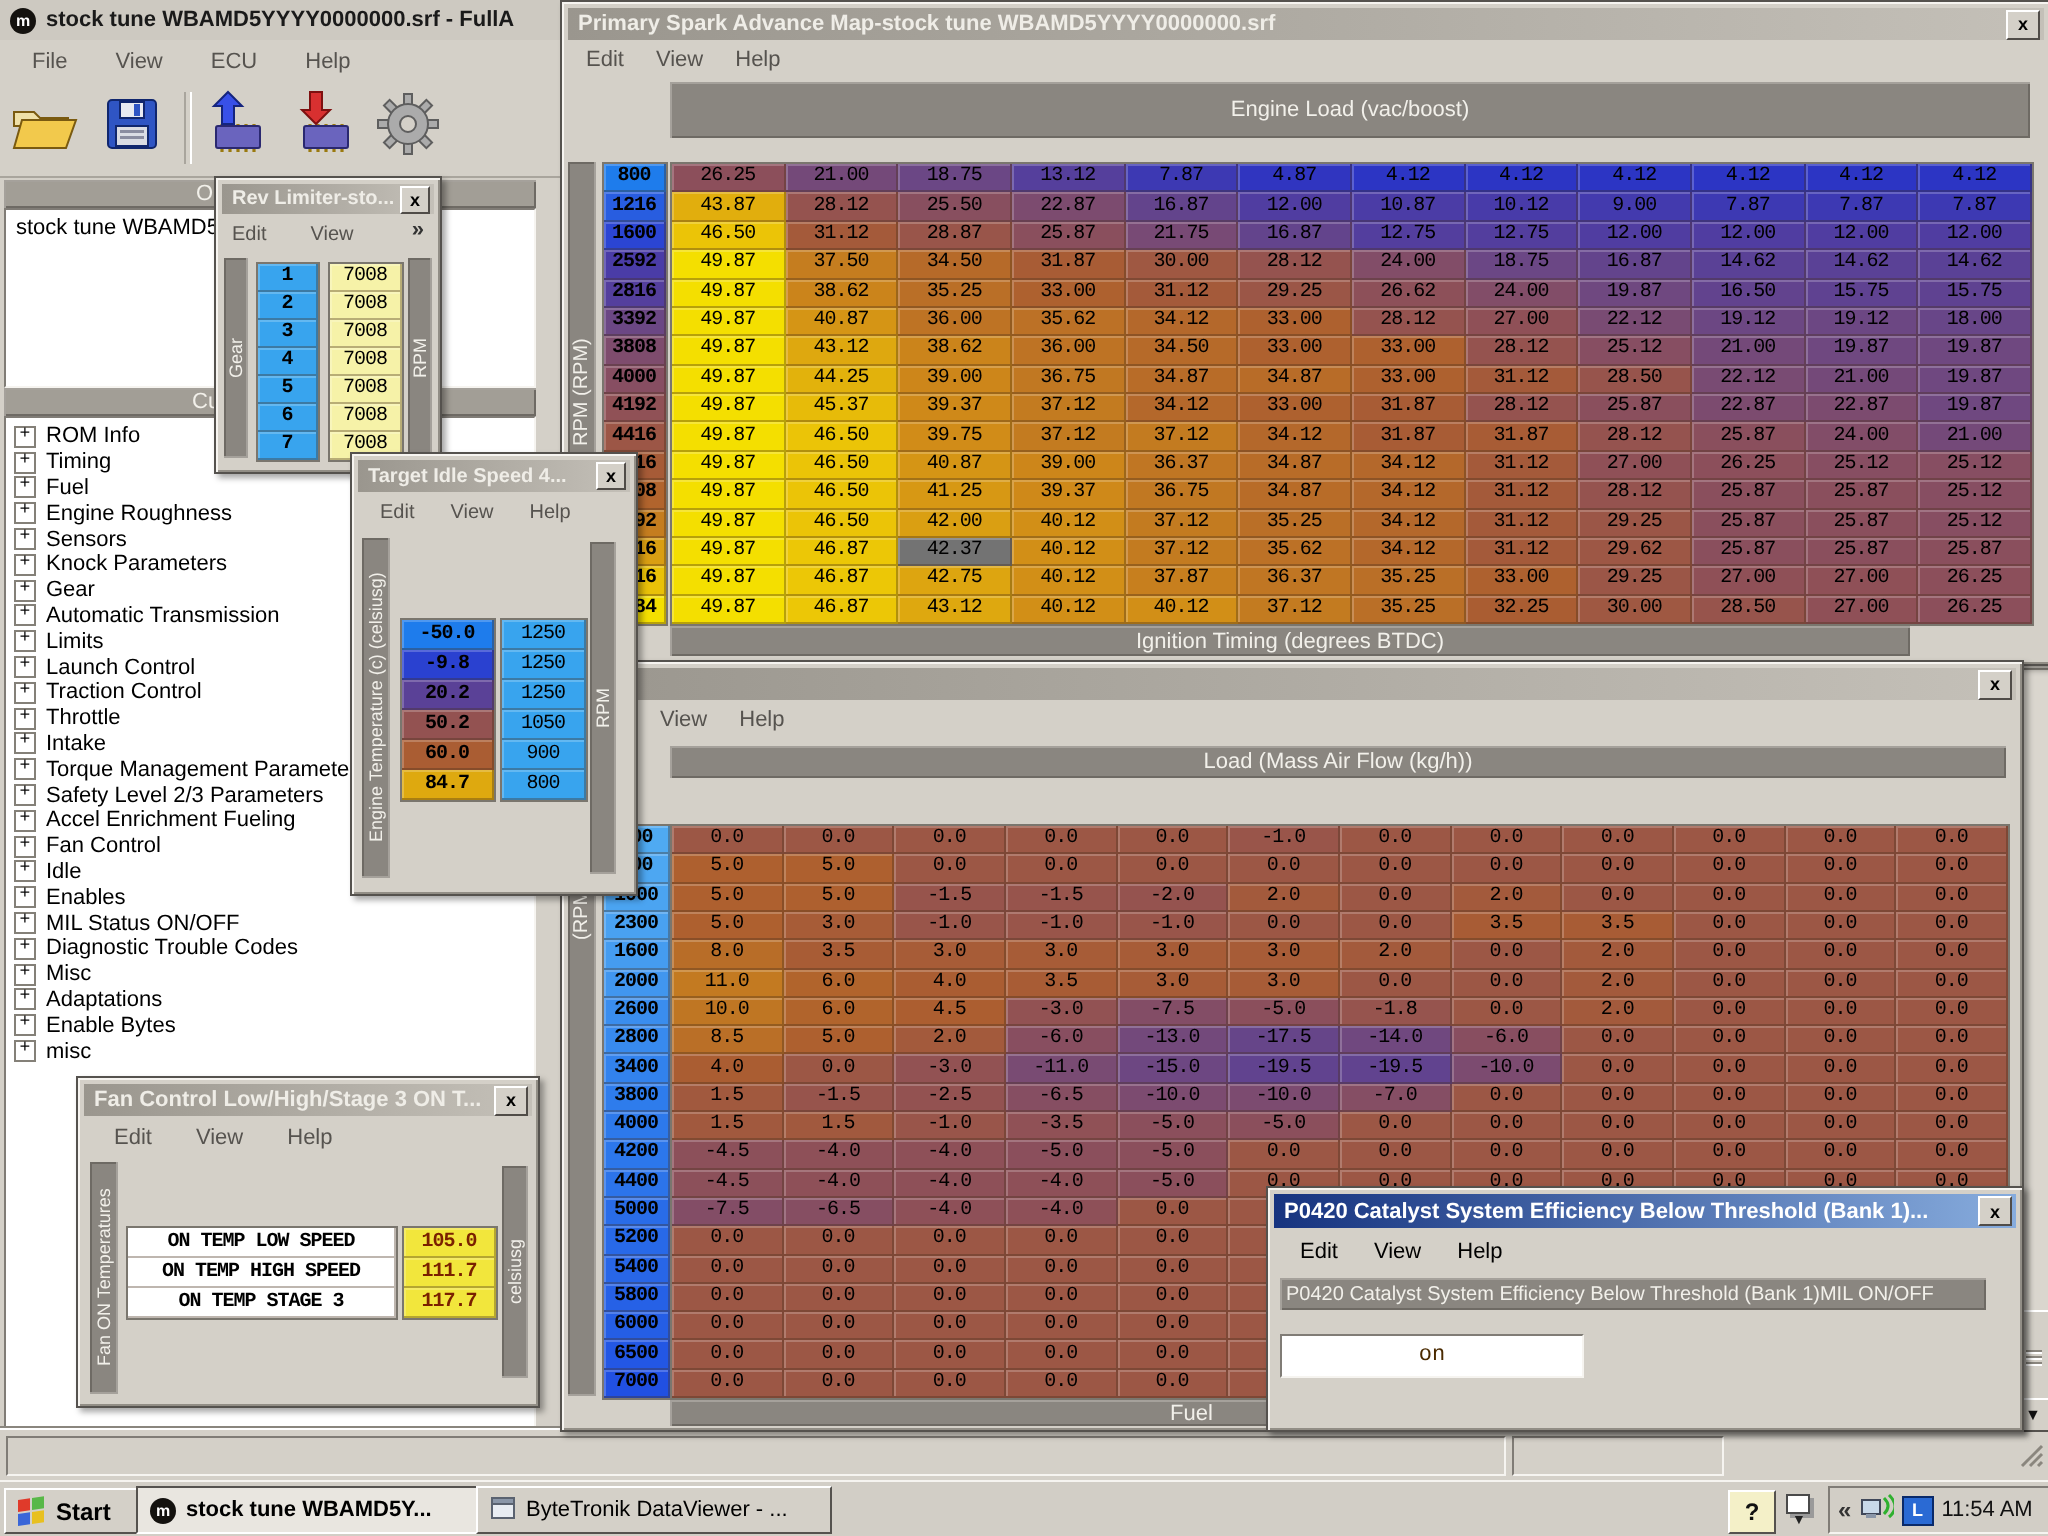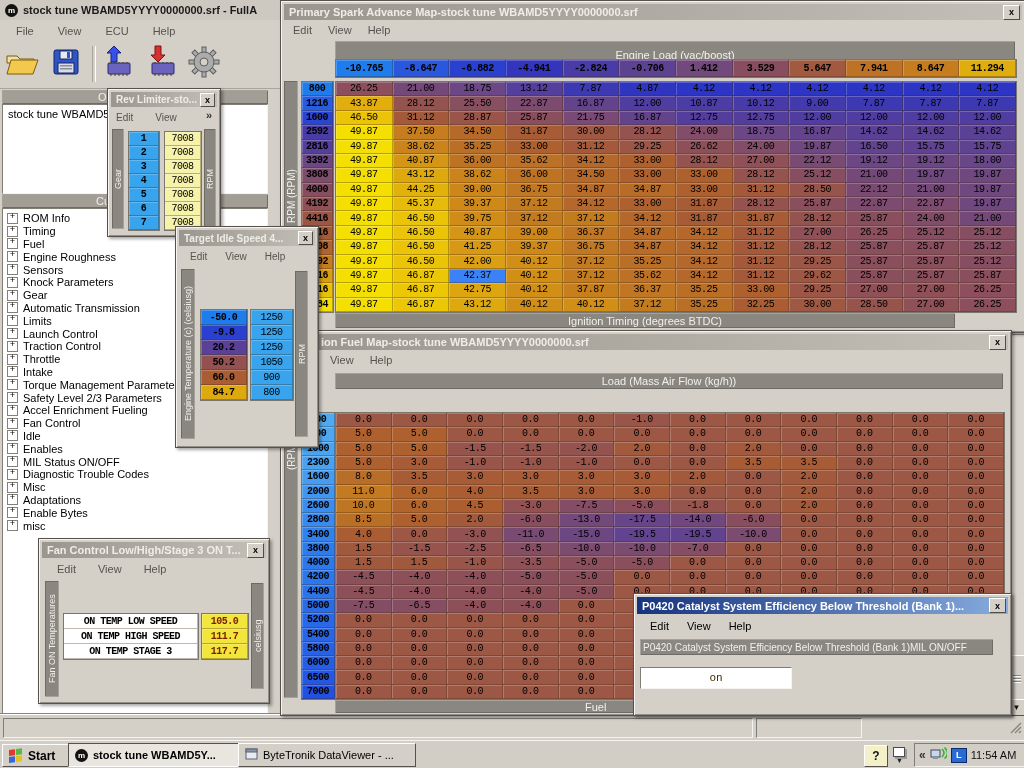--- a/index.html
+++ b/index.html
@@ -285,34 +285,20 @@
     <span class="xbtn">x</span>
   </div>
   <div class="mbar" style="left:12px;top:23px;gap:16px;">
     <span>Edit</span>
     <span>View</span>
     <span>Help</span>
   </div>
   <div class="gbar" style="left:54px;top:40px;width:680px;height:28px;">
     <span>Engine Load (vac/boost)</span>
   </div>
-  <div class="grid" style="left: 54px; top: 58px; width: 680px; height: 17px; grid-template-columns: repeat(12, 1fr); grid-template-rows: repeat(1, 1fr);">
-      <div class="cell ax" style="background: rgb(30, 124, 236);">-10.765</div>
-      <div class="cell ax" style="background: rgb(41, 88, 222);">-8.647</div>
-      <div class="cell ax" style="background: rgb(42, 65, 208);">-6.882</div>
-      <div class="cell ax" style="background: rgb(51, 54, 189);">-4.941</div>
-      <div class="cell ax" style="background: rgb(74, 60, 167);">-2.824</div>
-      <div class="cell ax" style="background: rgb(94, 66, 146);">-0.706</div>
-      <div class="cell ax" style="background: rgb(114, 73, 124);">1.412</div>
-      <div class="cell ax" style="background: rgb(136, 78, 96);">3.529</div>
-      <div class="cell ax" style="background: rgb(161, 89, 63);">5.647</div>
-      <div class="cell ax" style="background: rgb(189, 114, 37);">7.941</div>
-      <div class="cell ax" style="background: rgb(197, 125, 31);">8.647</div>
-      <div class="cell ax" style="background: rgb(224, 173, 14);">11.294</div>
-    </div>
   <div class="gbar vbar" style="left:3px;top:80px;width:14px;height:230px;">
     <span>RPM (RPM)</span>
   </div>
   <div class="grid" style="left: 20px; top: 80px; width: 31px; height: 230px; grid-template-columns: repeat(1, 1fr); grid-template-rows: repeat(16, 1fr);">
       <div class="cell ax" style="background: rgb(30, 124, 236);">800</div>
       <div class="cell ax" style="background: rgb(40, 93, 224);">1216</div>
       <div class="cell ax" style="background: rgb(43, 69, 211);">1600</div>
       <div class="cell ax" style="background: rgb(74, 60, 167);">2592</div>
       <div class="cell ax" style="background: rgb(84, 63, 157);">2816</div>
       <div class="cell ax" style="background: rgb(107, 71, 132);">3392</div>
@@ -479,21 +465,21 @@
       <div class="cell" style="background: rgb(195, 123, 32);">37.12</div>
       <div class="cell" style="background: rgb(186, 111, 39);">35.25</div>
       <div class="cell" style="background: rgb(180, 104, 43);">34.12</div>
       <div class="cell" style="background: rgb(164, 90, 58);">31.12</div>
       <div class="cell" style="background: rgb(155, 86, 71);">29.25</div>
       <div class="cell" style="background: rgb(138, 79, 93);">25.87</div>
       <div class="cell" style="background: rgb(138, 79, 93);">25.87</div>
       <div class="cell" style="background: rgb(135, 78, 98);">25.12</div>
       <div class="cell" style="background: rgb(244, 223, 0);">49.87</div>
       <div class="cell" style="background: rgb(236, 199, 6);">46.87</div>
-      <div class="cell" style="background: #3b82f6; font-family: Liberation Mono, monospace;">42.37</div>
+      <div class="cell" style="background: #737373; font-family: Liberation Mono, monospace;">42.37</div>
       <div class="cell" style="background: rgb(210, 143, 23);">40.12</div>
       <div class="cell" style="background: rgb(195, 123, 32);">37.12</div>
       <div class="cell" style="background: rgb(188, 113, 38);">35.62</div>
       <div class="cell" style="background: rgb(180, 104, 43);">34.12</div>
       <div class="cell" style="background: rgb(164, 90, 58);">31.12</div>
       <div class="cell" style="background: rgb(157, 87, 69);">29.62</div>
       <div class="cell" style="background: rgb(138, 79, 93);">25.87</div>
       <div class="cell" style="background: rgb(138, 79, 93);">25.87</div>
       <div class="cell" style="background: rgb(138, 79, 93);">25.87</div>
       <div class="cell" style="background: rgb(244, 223, 0);">49.87</div>
@@ -557,21 +543,20 @@
       <div class="cell" style="background: rgb(246, 242, 168);">7008</div>
       <div class="cell" style="background: rgb(246, 242, 168);">7008</div>
     </div>
   <div class="gbar vbar" style="left:96px;top:40px;width:12px;height:100px;font-size:9px;">
     <span>RPM</span>
   </div>
 </div>
 
 <div class="win" style="left:280px;top:330px;width:730px;height:384px;z-index:4;">
   <div class="tbar inact">
-    <span style="padding-left:32px;">ion Fuel Map-stock tune WBAMD5YYYY0000000.srf</span>
     <span class="xbtn">x</span>
   </div>
   <div class="mbar" style="left:14px;top:23px;gap:16px;">
     <span>Edit</span>
     <span>View</span>
     <span>Help</span>
   </div>
   <div class="gbar" style="left:54px;top:42px;width:668px;height:16px;">
     <span>Load (Mass Air Flow (kg/h))</span>
   </div>

